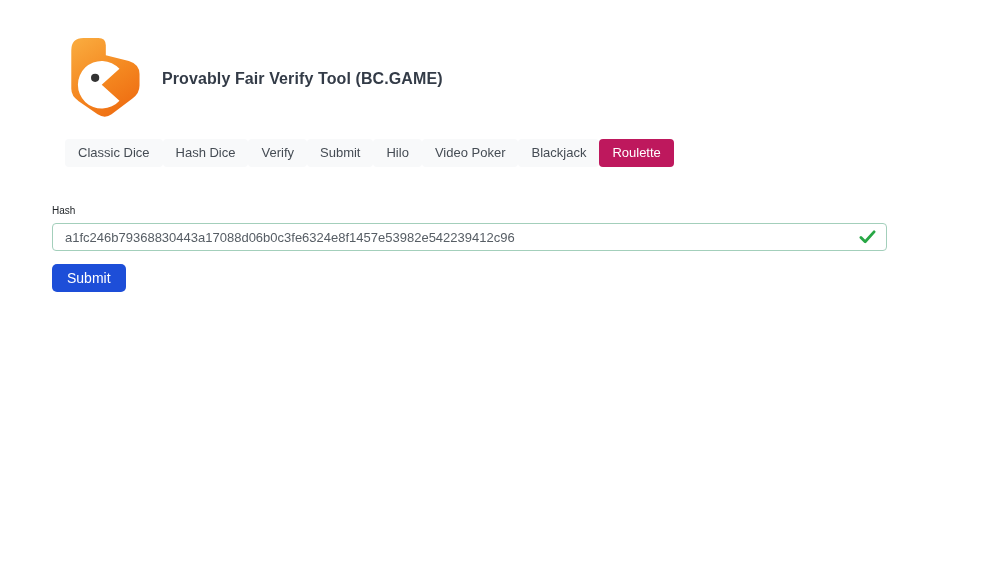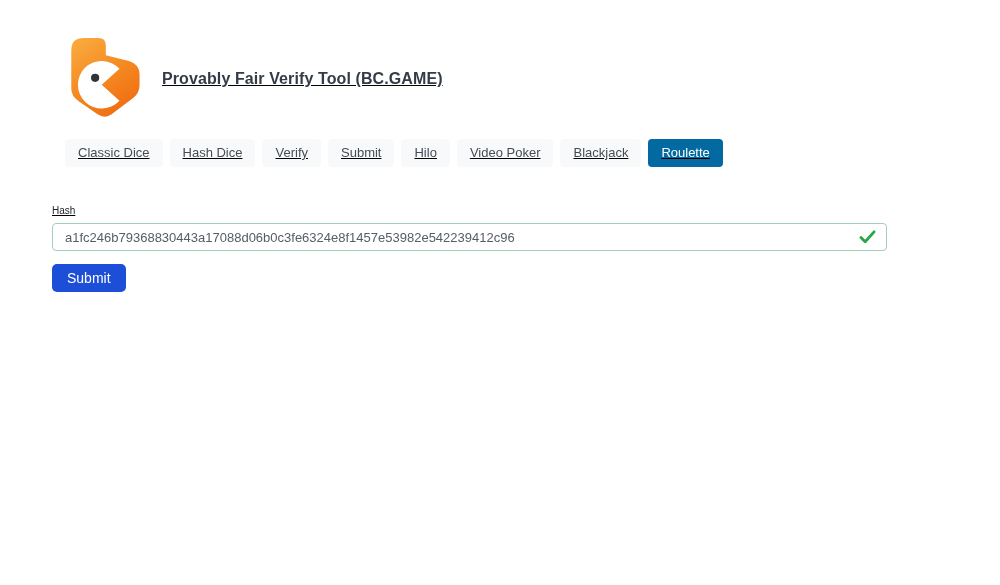--- a/index.html
+++ b/index.html
@@ -7,21 +7,20 @@
     padding: 0;
     background: #ffffff;
     font-family: "Liberation Sans", "DejaVu Sans", sans-serif;
   }
   .page {
     position: relative;
     width: 1000px;
     height: 585px;
     background: #ffffff;
     overflow: hidden;
-    text-decoration: underline;
   }
   .content {
     padding-left: 52px;
     padding-top: 33px;
     width: 835px;
   }
   
   .header {
     display: flex;
     align-items: center;
@@ -37,37 +36,36 @@
     font-size: 16px;
     font-weight: 600;
     color: #333b47;
     letter-spacing: 0.1px;
   }
   
   .tabs {
     margin-top: 14px;
     padding-left: 13px;
     display: flex;
-    gap: 7px;
     align-items: center;
   }
   .tab {
     background: #f8f9fa;
     border: none;
     border-radius: 4px;
     color: #454c54;
     font-family: inherit;
     font-size: 13px;
     line-height: 14px;
     padding: 7px 13px;
     cursor: pointer;
     white-space: nowrap;
   }
   .tab.active {
-    background: #0369a1;
+    background: #be185d;
     color: #ffffff;
   }
   
   .hash-label {
     display: block;
     margin-top: 38px;
     font-size: 10px;
     color: #212529;
   }
   .input-wrap {

